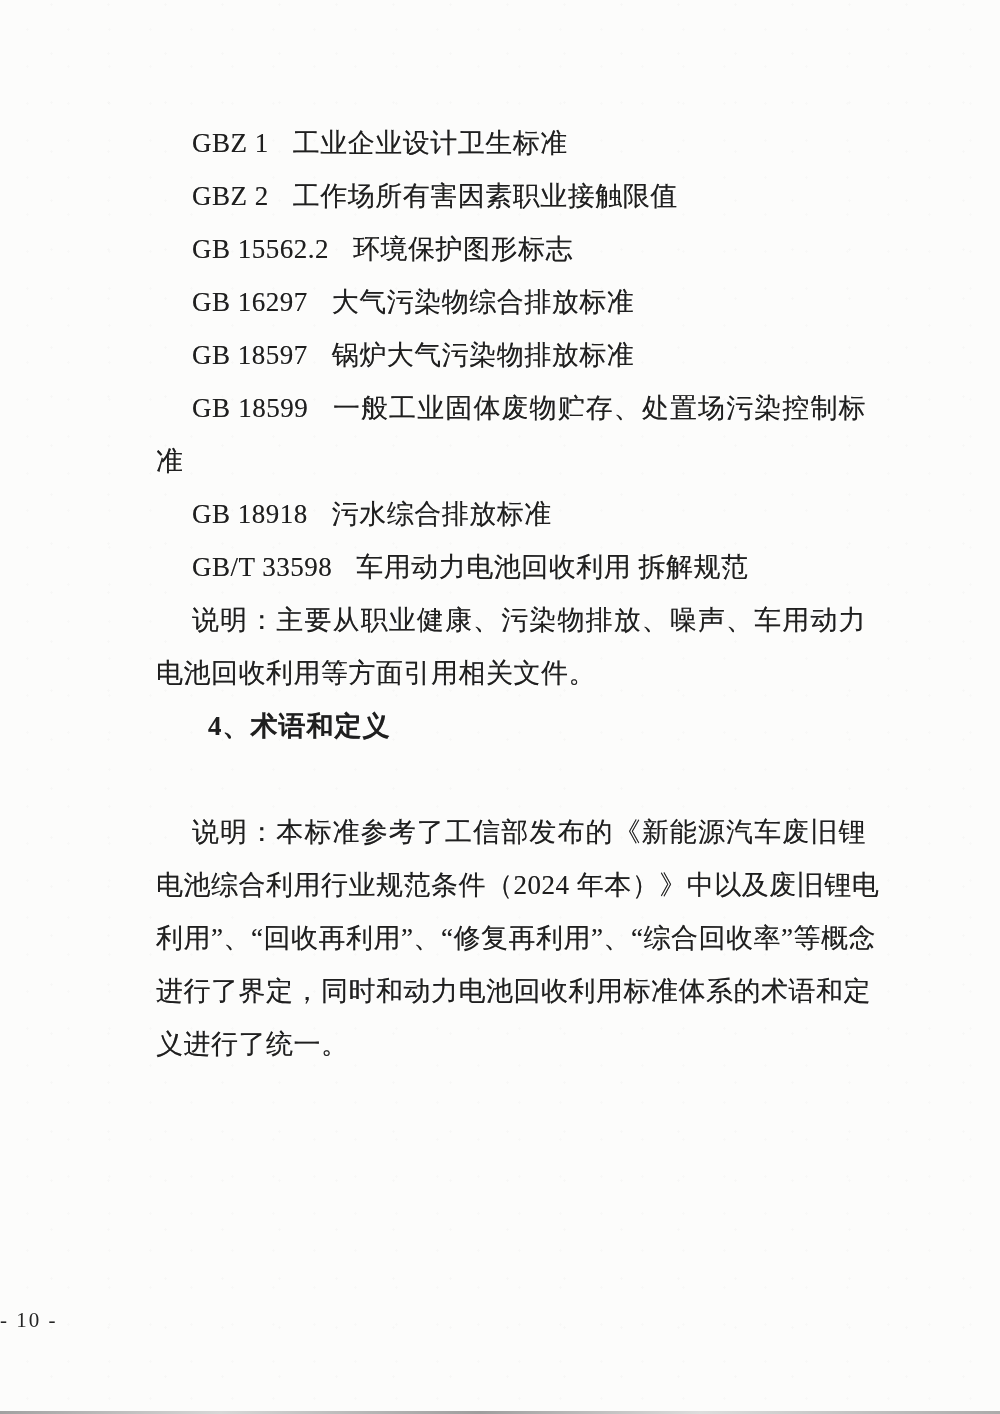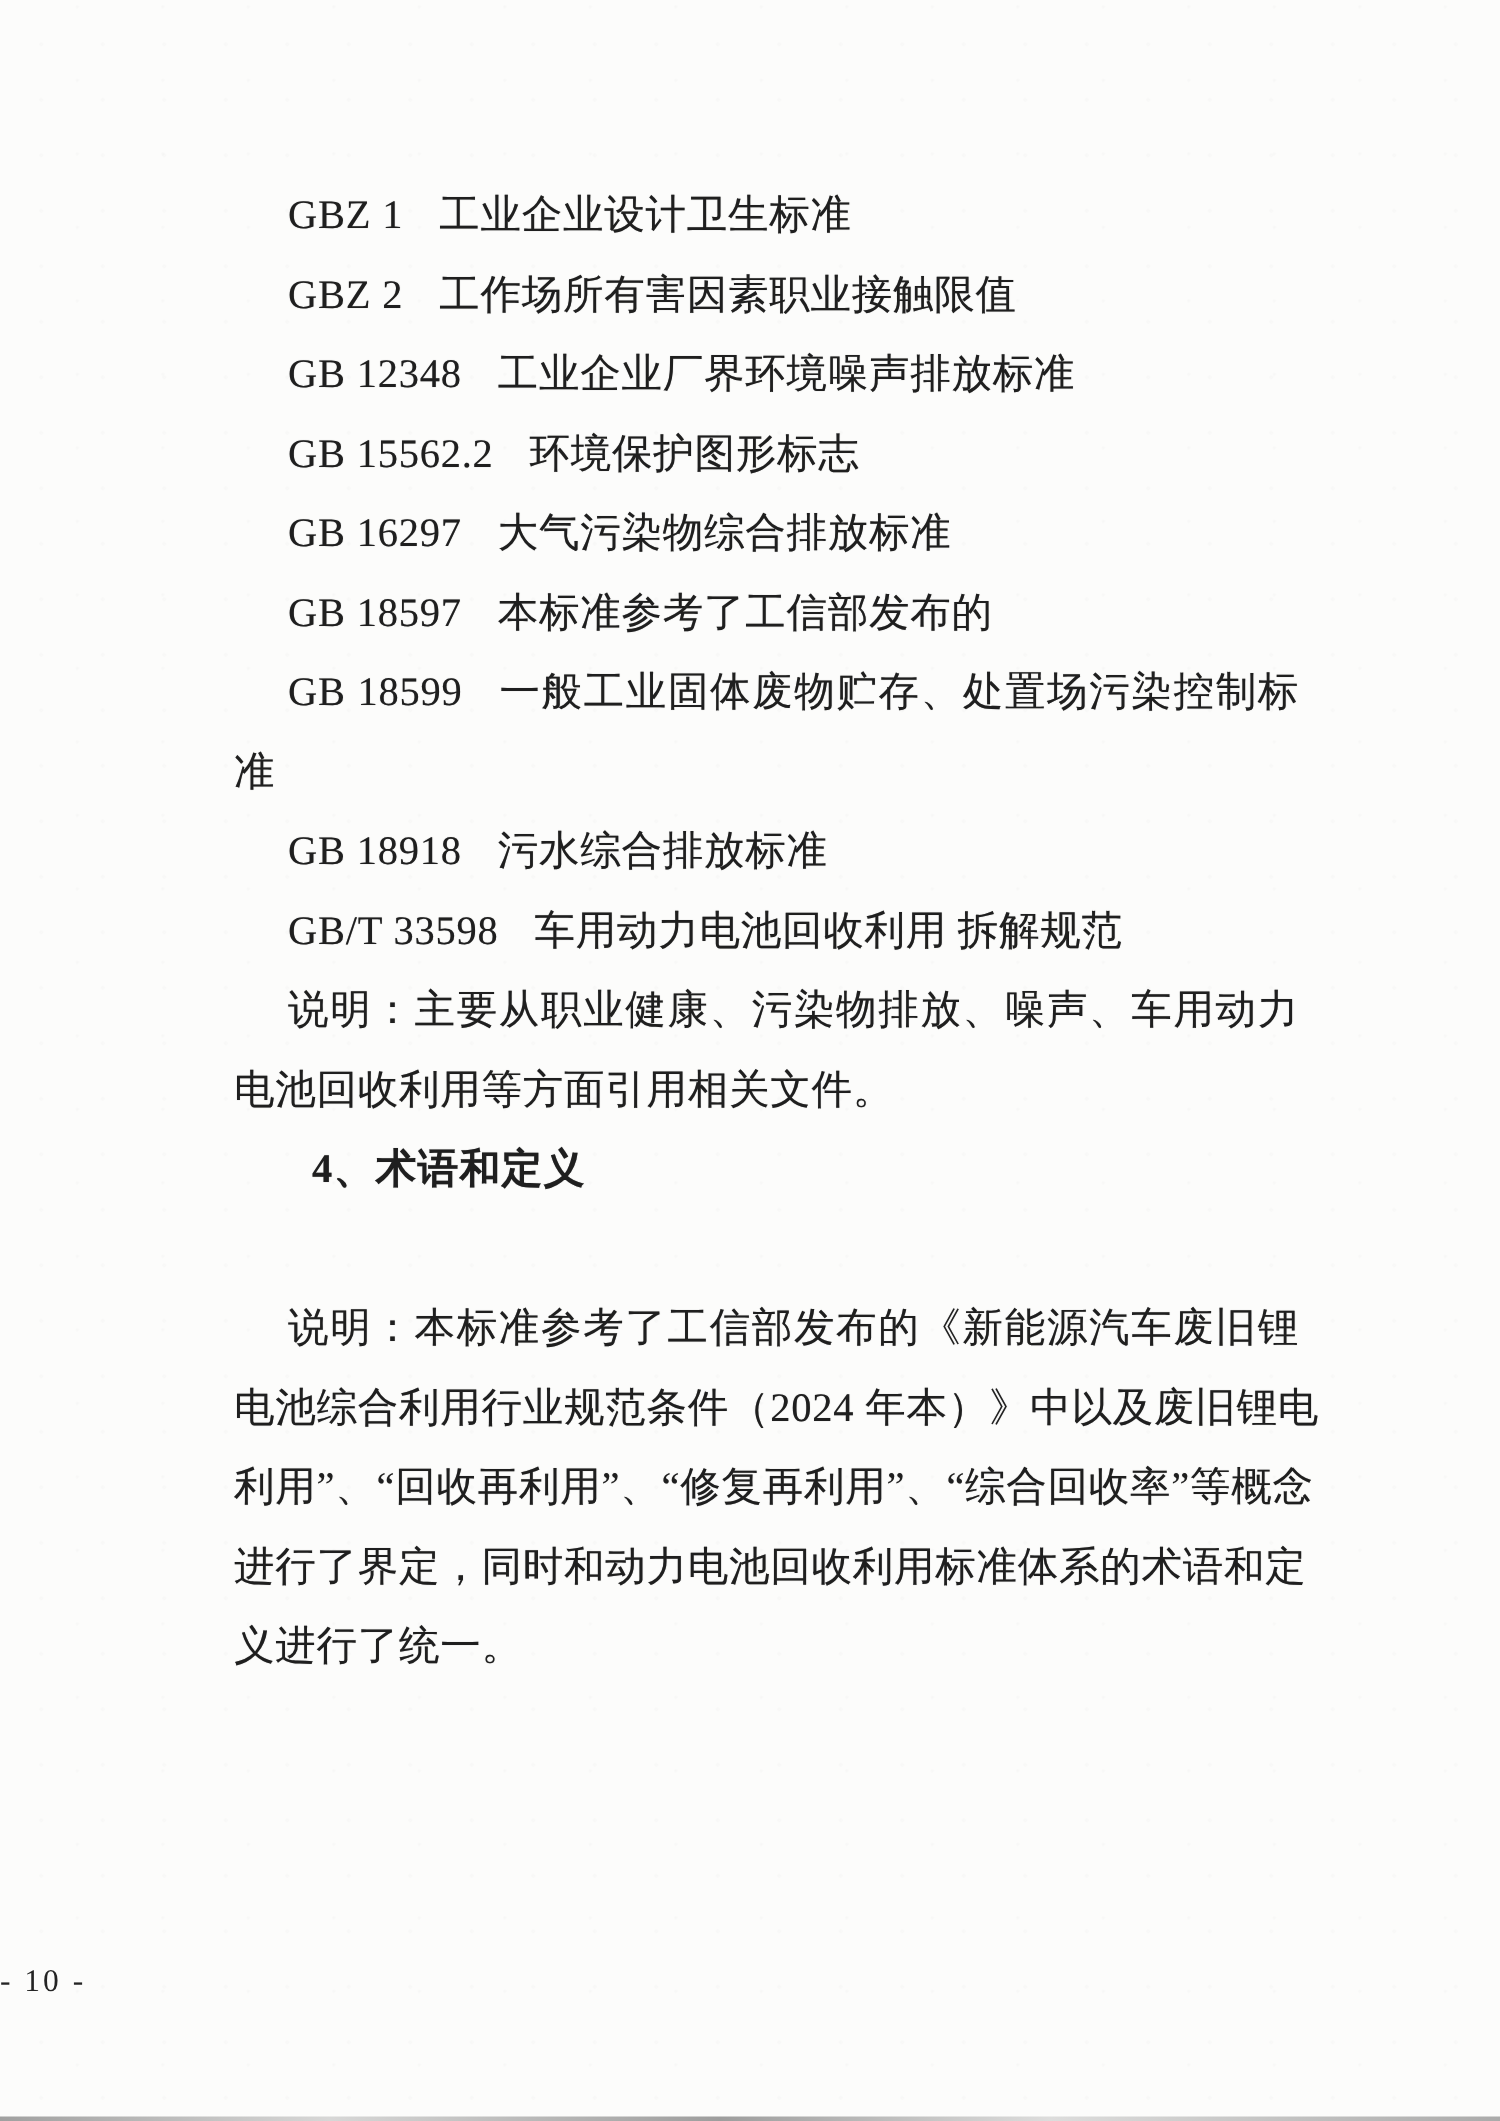--- a/index.html
+++ b/index.html
@@ -66,24 +66,23 @@
       rgba(90,90,90,0.50) 100%);
   }
 </style>
 </head>
 <body>
 
 <div class="page">
   <div class="doc-body">
       <div class="line indent"><span>GBZ 1</span><span class="gap"></span><span>工业企业设计卫生标准</span></div>
       <div class="line indent"><span>GBZ 2</span><span class="gap"></span><span>工作场所有害因素职业接触限值</span></div>
-      <div class="line indent"><span>GB 12348</span><span class="gap"></span><span>工业企业厂界环境噪声排放标准</span></div>
       <div class="line indent"><span>GB 15562.2</span><span class="gap"></span><span>环境保护图形标志</span></div>
       <div class="line indent"><span>GB 16297</span><span class="gap"></span><span>大气污染物综合排放标准</span></div>
-      <div class="line indent"><span>GB 18597</span><span class="gap"></span><span>本标准参考了工信部发布的</span></div>
+      <div class="line indent"><span>GB 18597</span><span class="gap"></span><span>锅炉大气污染物排放标准</span></div>
       <div class="line indent justify"><span>GB 18599</span><span class="gap"></span><span>一般工业固体废物贮存、处置场污染控制标</span></div>
       <div class="line">准</div>
       <div class="line indent"><span>GB 18918</span><span class="gap"></span><span>污水综合排放标准</span></div>
       <div class="line indent"><span>GB/T 33598</span><span class="gap"></span><span>车用动力电池回收利用 拆解规范</span></div>
       <div class="line indent justify">说明：主要从职业健康、污染物排放、噪声、车用动力</div>
       <div class="line">电池回收利用等方面引用相关文件。</div>
       <div class="line heading">4、术语和定义</div>
       <div class="line blank">&nbsp;</div>
       <div class="line indent justify">说明：本标准参考了工信部发布的《新能源汽车废旧锂</div>
       <div class="line justify">电池综合利用行业规范条件（2024 年本）》中以及废旧锂电</div>

